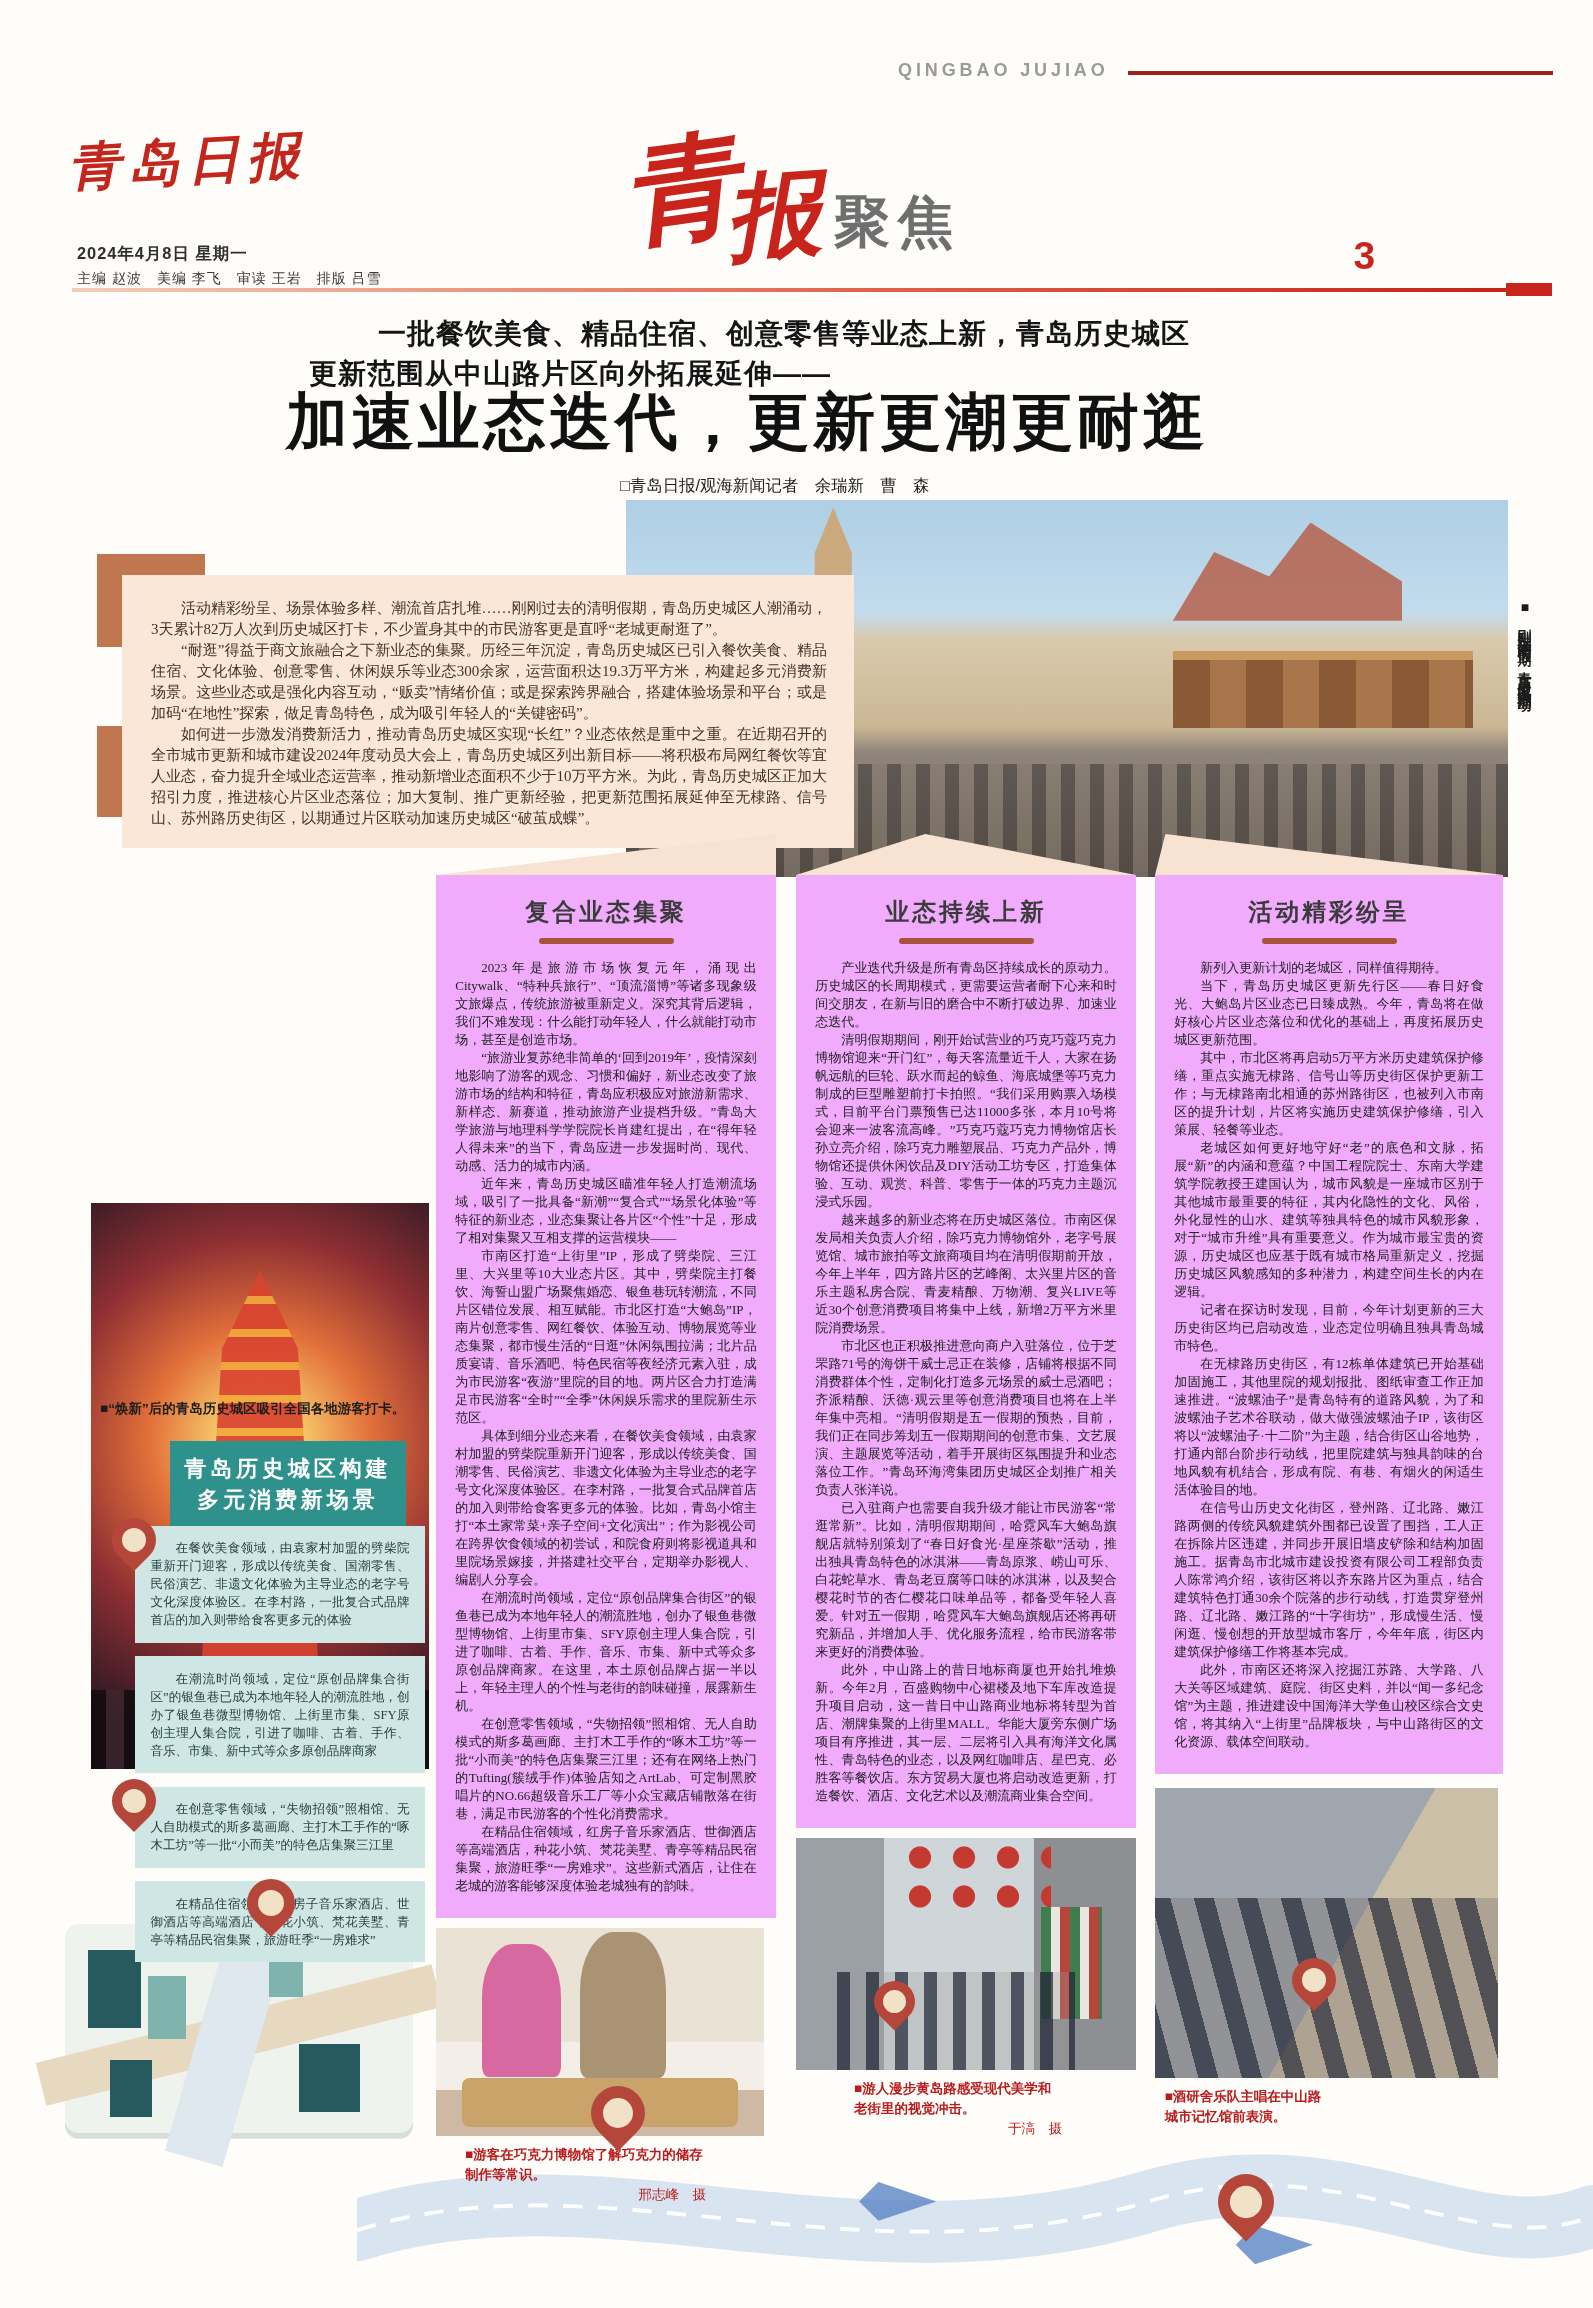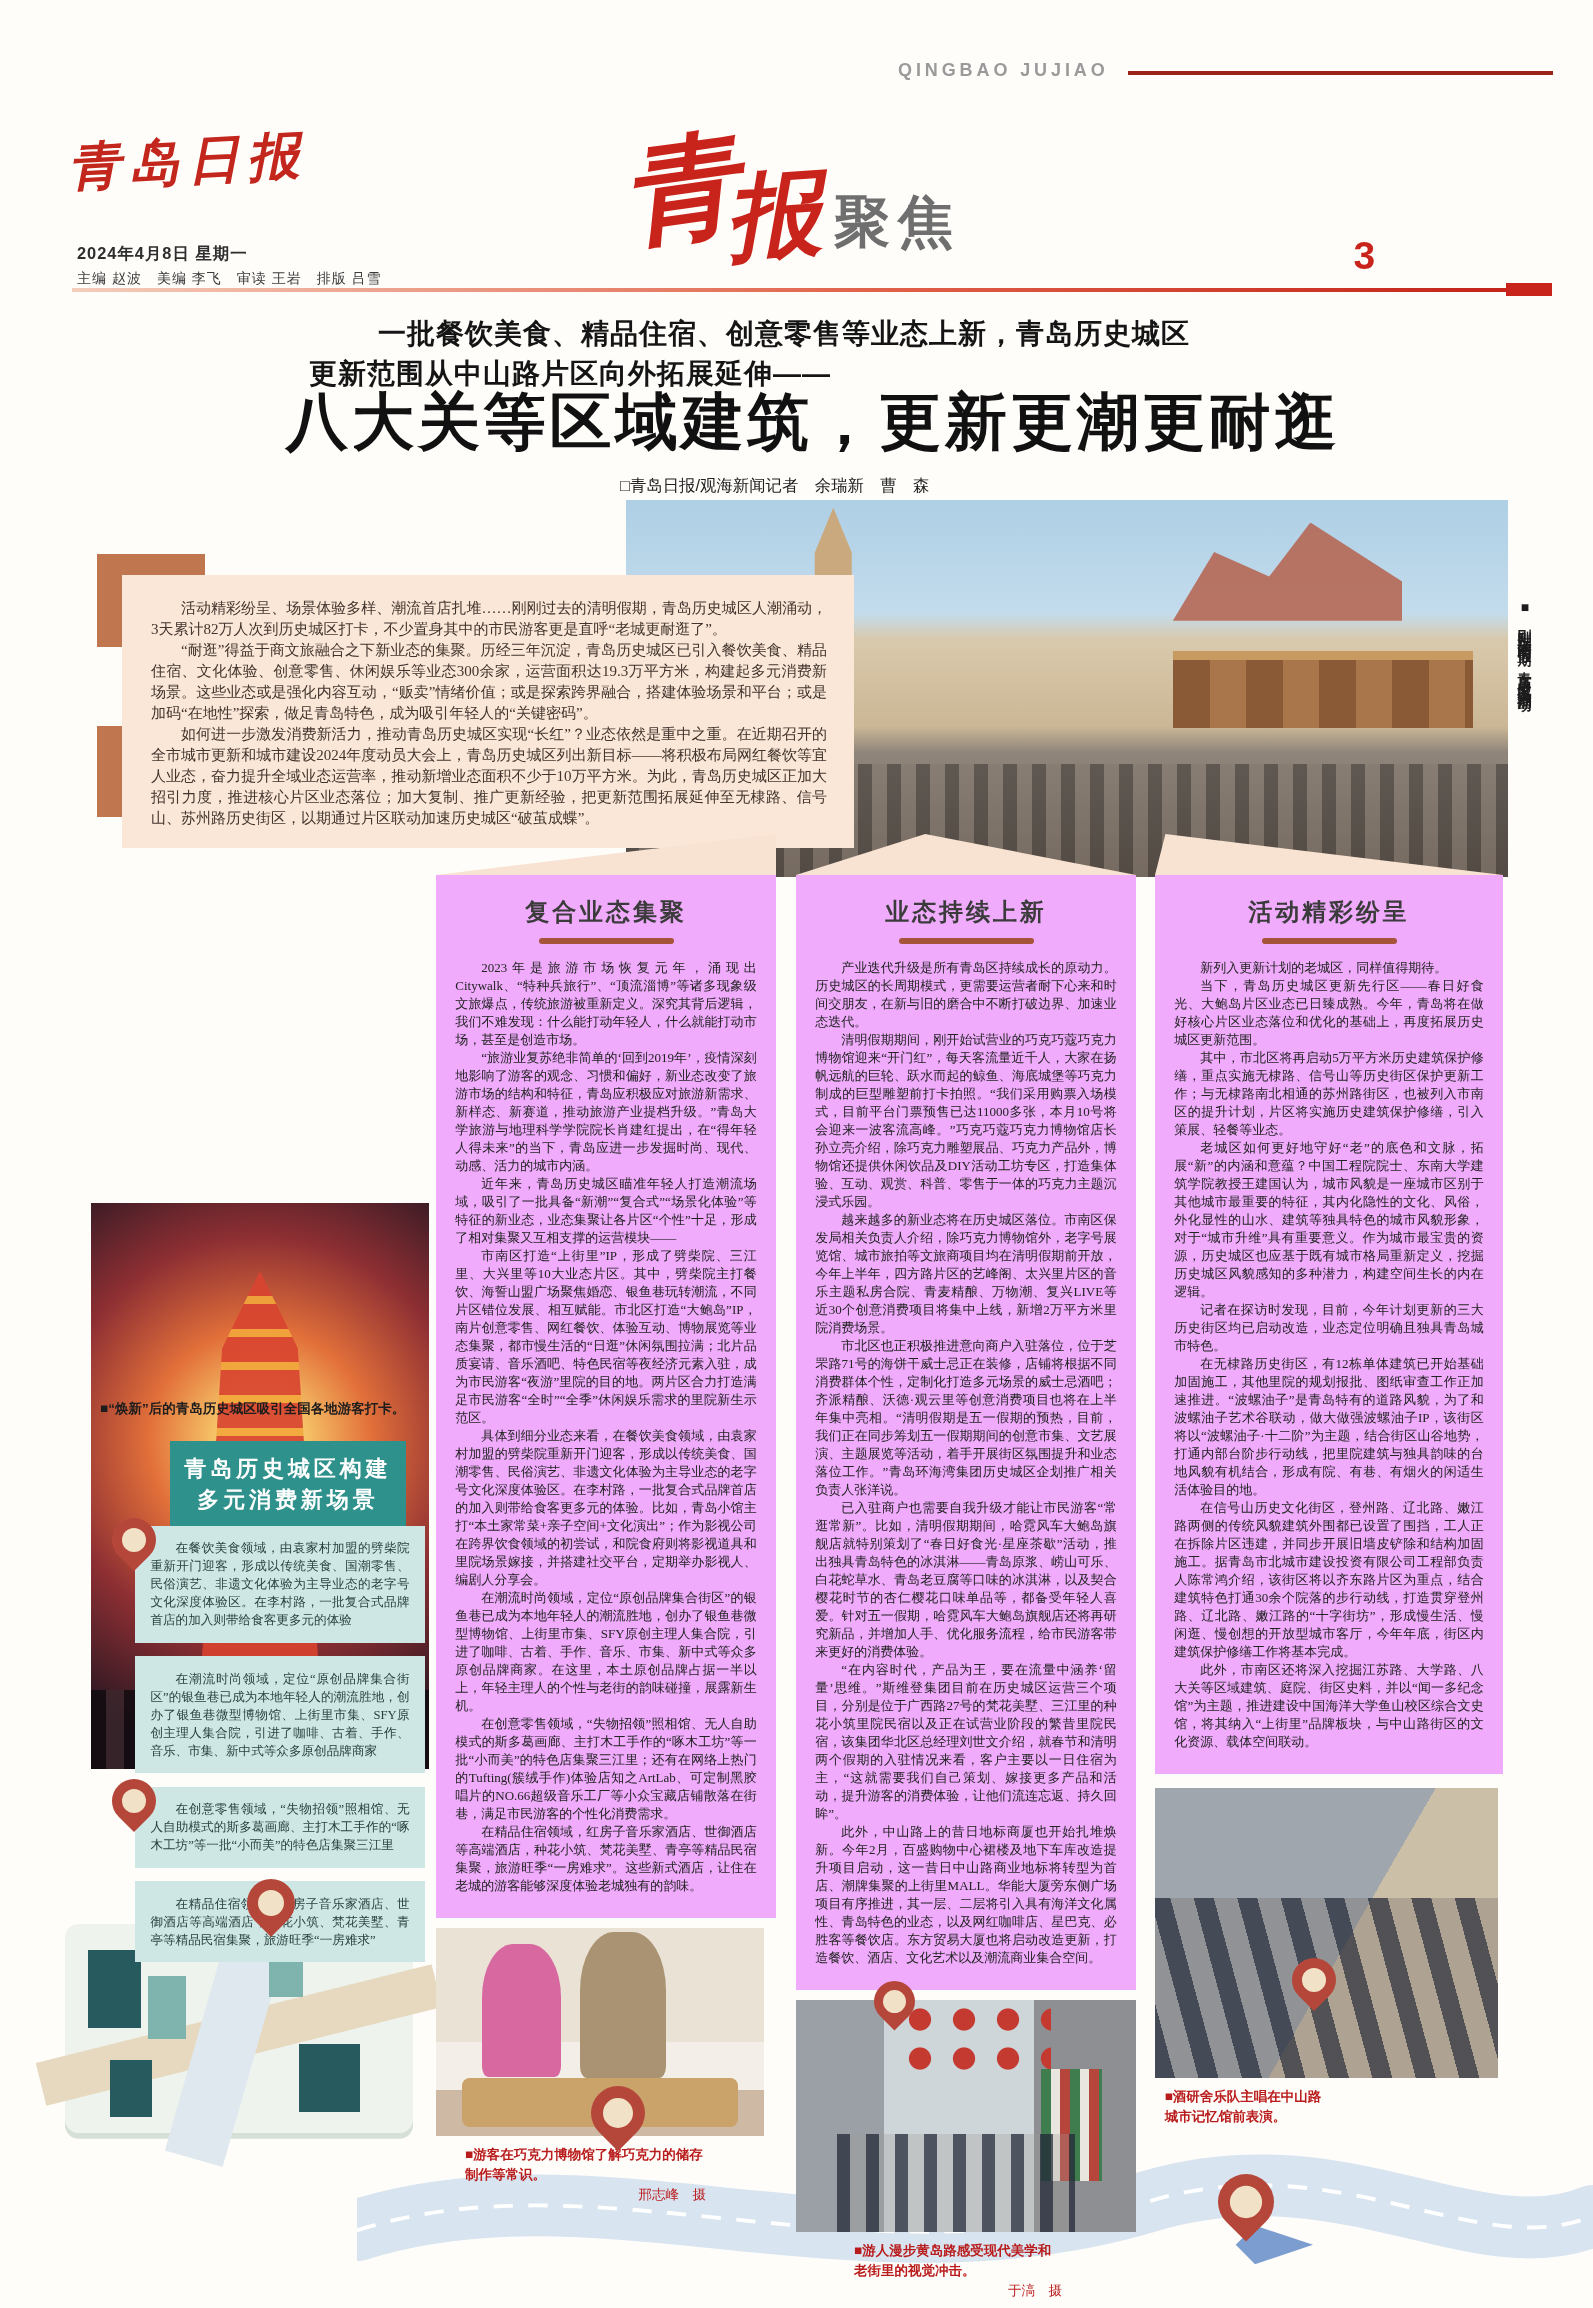--- a/index.html
+++ b/index.html
@@ -129,21 +129,21 @@
   <div class="abs editors">主编 赵波　美编 李飞　审读 王岩　排版 吕雪</div>
   <div class="abs sec-script c1">青</div>
   <div class="abs sec-script c2">报</div>
   <div class="abs sec-rest">聚焦</div>
   <div class="abs page-rule"></div>
   <div class="abs page-rule-end"></div>
   <div class="abs page-number">3</div>
 
   <div class="abs kicker" style="left:342px;top:315px;margin-left:36px;">一批餐饮美食、精品住宿、创意零售等业态上新，青岛历史城区</div>
   <div class="abs kicker" style="left:309px;top:355px;">更新范围从中山路片区向外拓展延伸——</div>
-  <div class="abs headline">八大关等区域建筑，更新更潮更耐逛</div>
+  <div class="abs headline">加速业态迭代，更新更潮更耐逛</div>
   <div class="abs byline">□青岛日报/观海新闻记者　余瑞新　曹　森</div>
 
   <div class="abs photo photo-main">
     <div class="pm-tower"></div>
     <div class="pm-roof"></div>
     <div class="pm-lanterns"></div>
     <div class="pm-stalls"></div>
     <div class="pm-crowd"></div>
   </div>
   <div class="abs vcap">■刚刚过去的清明假期，青岛历史城区人潮涌动。</div>
@@ -191,21 +191,20 @@
     <div class="pointer p2"></div>
     <div class="panel">
       <div class="panel-title">业态持续上新</div>
       <div class="title-bar"></div>
       <div>
           <p>产业迭代升级是所有青岛区持续成长的原动力。历史城区的长周期模式，更需要运营者耐下心来和时间交朋友，在新与旧的磨合中不断打破边界、加速业态迭代。</p>
           <p>清明假期期间，刚开始试营业的巧克巧蔻巧克力博物馆迎来“开门红”，每天客流量近千人，大家在扬帆远航的巨轮、跃水而起的鲸鱼、海底城堡等巧克力制成的巨型雕塑前打卡拍照。“我们采用购票入场模式，目前平台门票预售已达11000多张，本月10号将会迎来一波客流高峰。”巧克巧蔻巧克力博物馆店长孙立亮介绍，除巧克力雕塑展品、巧克力产品外，博物馆还提供休闲饮品及DIY活动工坊专区，打造集体验、互动、观赏、科普、零售于一体的巧克力主题沉浸式乐园。</p>
           <p>越来越多的新业态将在历史城区落位。市南区保发局相关负责人介绍，除巧克力博物馆外，老字号展览馆、城市旅拍等文旅商项目均在清明假期前开放，今年上半年，四方路片区的艺峰阁、太兴里片区的音乐主题私房合院、青麦精酿、万物潮、复兴LIVE等近30个创意消费项目将集中上线，新增2万平方米里院消费场景。</p>
           <p>市北区也正积极推进意向商户入驻落位，位于芝罘路71号的海饼干威士忌正在装修，店铺将根据不同消费群体个性，定制化打造多元场景的威士忌酒吧；齐派精酿、沃德·观云里等创意消费项目也将在上半年集中亮相。“清明假期是五一假期的预热，目前，我们正在同步筹划五一假期期间的创意市集、文艺展演、主题展览等活动，着手开展街区氛围提升和业态落位工作。”青岛环海湾集团历史城区企划推广相关负责人张洋说。</p>
           <p>已入驻商户也需要自我升级才能让市民游客“常逛常新”。比如，清明假期期间，哈霓风车大鲍岛旗舰店就特别策划了“春日好食光·星座茶歇”活动，推出独具青岛特色的冰淇淋——青岛原浆、崂山可乐、白花蛇草水、青岛老豆腐等口味的冰淇淋，以及契合樱花时节的杏仁樱花口味单品等，都备受年轻人喜爱。针对五一假期，哈霓风车大鲍岛旗舰店还将再研究新品，并增加人手、优化服务流程，给市民游客带来更好的消费体验。</p>
-          <p>“在内容时代，产品为王，要在流量中涵养‘留量’思维。”斯维登集团目前在历史城区运营三个项目，分别是位于广西路27号的梵花美墅、三江里的种花小筑里院民宿以及正在试营业阶段的繁昔里院民宿，该集团华北区总经理刘世文介绍，就春节和清明两个假期的入驻情况来看，客户主要以一日住宿为主，“这就需要我们自己策划、嫁接更多产品和活动，提升游客的消费体验，让他们流连忘返、持久回眸”。</p>
           <p>此外，中山路上的昔日地标商厦也开始扎堆焕新。今年2月，百盛购物中心裙楼及地下车库改造提升项目启动，这一昔日中山路商业地标将转型为首店、潮牌集聚的上街里MALL。华能大厦旁东侧广场项目有序推进，其一层、二层将引入具有海洋文化属性、青岛特色的业态，以及网红咖啡店、星巴克、必胜客等餐饮店。东方贸易大厦也将启动改造更新，打造餐饮、酒店、文化艺术以及潮流商业集合空间。</p>
         </div>
     </div>
     <div class="photo photo-street">
       <div class="ps-lant"></div>
       <div class="ps-flags"></div>
       <div class="ps-crowd"></div>
     </div>
     <div class="pcap" style="width:208px;margin-left:58px;">■游人漫步黄岛路感受现代美学和老街里的视觉冲击。</div>
     <div class="pcap pcredit" style="width:208px;margin-left:58px;margin-top:0;">于滈　摄</div>

